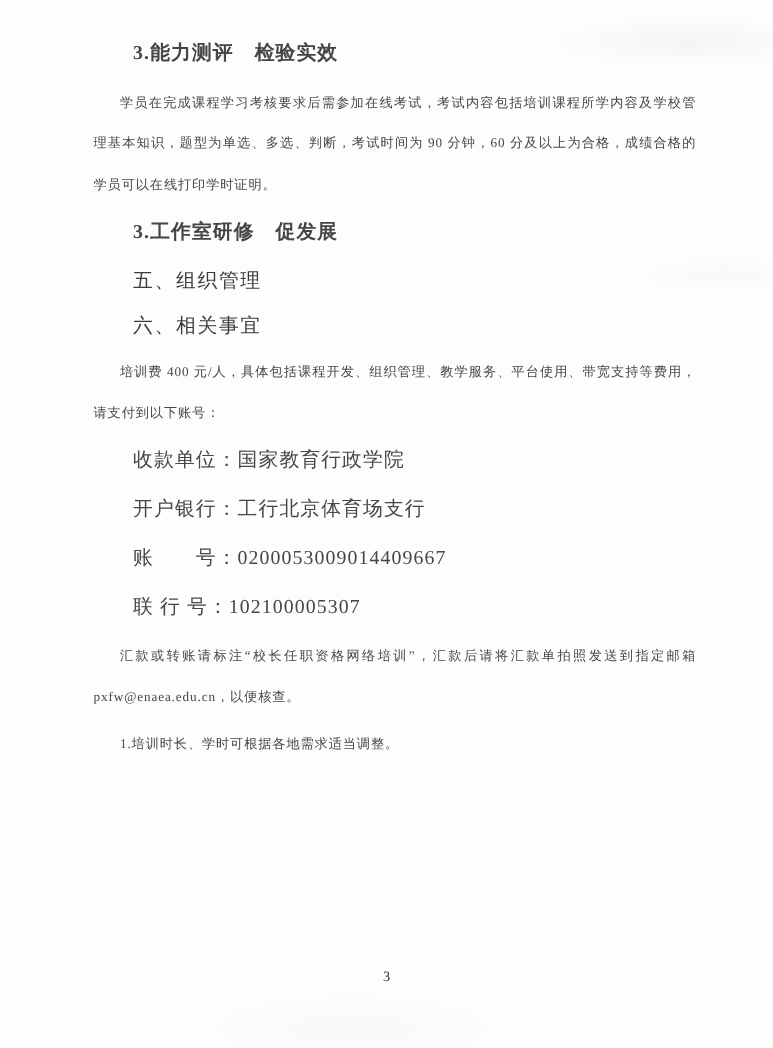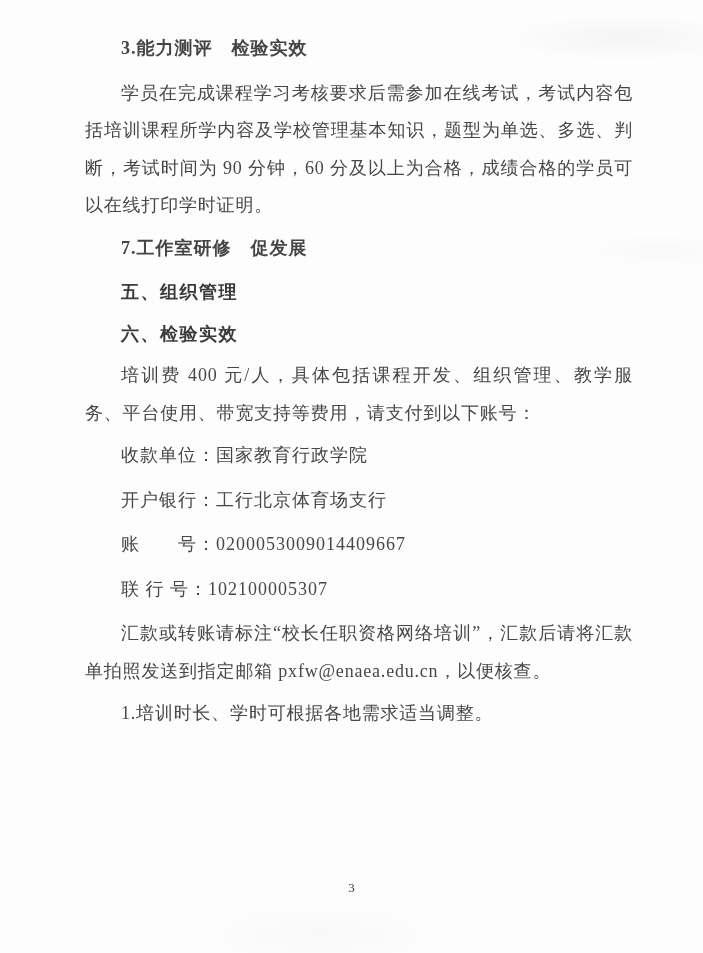--- a/index.html
+++ b/index.html
@@ -23,21 +23,21 @@
       radial-gradient(ellipse 180px 35px at 625px 38px, rgba(0,0,0,0.035), transparent 70%),
       radial-gradient(ellipse 120px 25px at 660px 250px, rgba(0,0,0,0.02), transparent 70%),
       radial-gradient(ellipse 200px 50px at 320px 935px, rgba(0,0,0,0.02), transparent 70%);
   }
   .doc {
     position: absolute;
     inset: 0;
     padding: 30px 70px 0 85px;
   }
   .para {
-    font-size: 18px;
+    font-size: 12px;
     line-height: 37.5px;
     text-align: justify;
     text-align-last: left;
     text-indent: 2em;
     letter-spacing: 0.8px;
     margin: 0 0 5px 0;
   }
   .kai-heading {
     font-size: 18px;
     line-height: 37.5px;
@@ -45,21 +45,21 @@
     font-weight: 600;
     color: #454545;
     letter-spacing: 1px;
     margin: 0 0 7px 0;
   }
   .hei-heading {
     font-family: "Liberation Sans", sans-serif;
     font-size: 18px;
     line-height: 37.5px;
     text-indent: 2em;
-    font-weight: 700;
+    font-weight: 400;
     color: #3b3b3b;
     letter-spacing: 1.5px;
     margin: 1px 0 4px 0;
   }
   .bank-line {
     font-size: 18px;
     line-height: 37.5px;
     text-indent: 2em;
     letter-spacing: 1px;
     margin: 0 0 7px 0;
@@ -77,25 +77,25 @@
 </style>
 </head>
 <body>
 
 <div class="page">
   <div class="doc">
 
     <div class="kai-heading">3.能力测评　检验实效</div>
     <p class="para">学员在完成课程学习考核要求后需参加在线考试，考试内容包括培训课程所学内容及学校管理基本知识，题型为单选、多选、判断，考试时间为 90 分钟，60 分及以上为合格，成绩合格的学员可以在线打印学时证明。</p>
 
-    <div class="kai-heading">7.工作室研修　促发展</div>
+    <div class="kai-heading">3.工作室研修　促发展</div>
 
     <div class="hei-heading">五、组织管理</div>
 
-    <div class="hei-heading">六、检验实效</div>
+    <div class="hei-heading">六、相关事宜</div>
     <p class="para">培训费 400 元/人，具体包括课程开发、组织管理、教学服务、平台使用、带宽支持等费用，请支付到以下账号：</p>
 
     <div class="bank-line">收款单位：国家教育行政学院</div>
     <div class="bank-line">开户银行：工行北京体育场支行</div>
     <div class="bank-line">账　　号：0200053009014409667</div>
     <div class="bank-line">联 行 号：102100005307</div>
 
     <p class="para">汇款或转账请标注“校长任职资格网络培训”，汇款后请将汇款单拍照发送到指定邮箱 pxfw@enaea.edu.cn，以便核查。</p>
 
     <p class="para">1.培训时长、学时可根据各地需求适当调整。</p>

